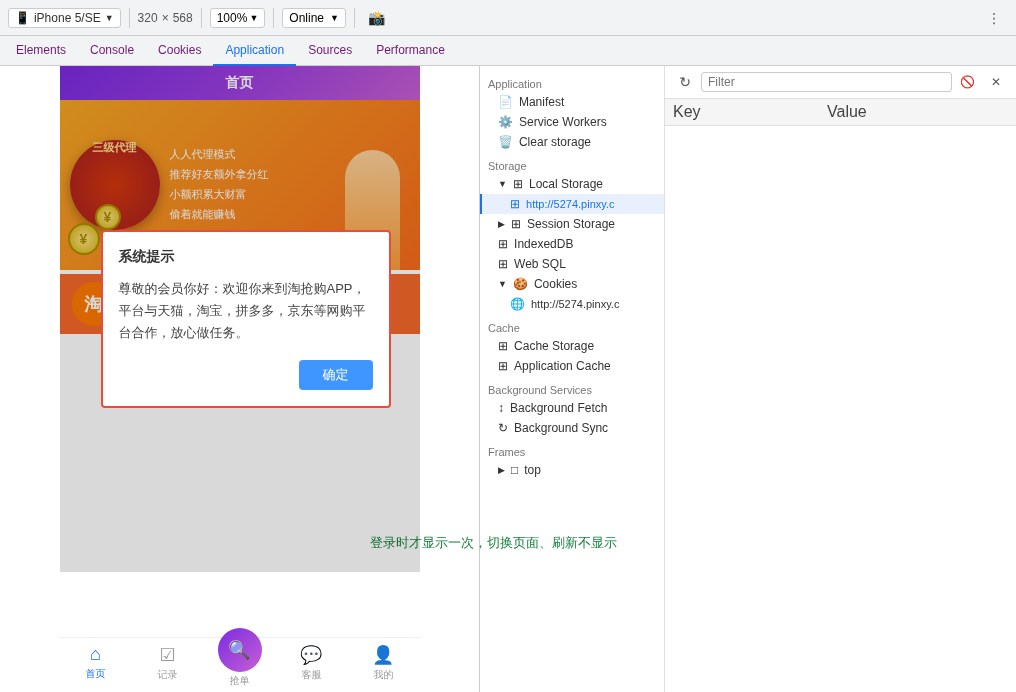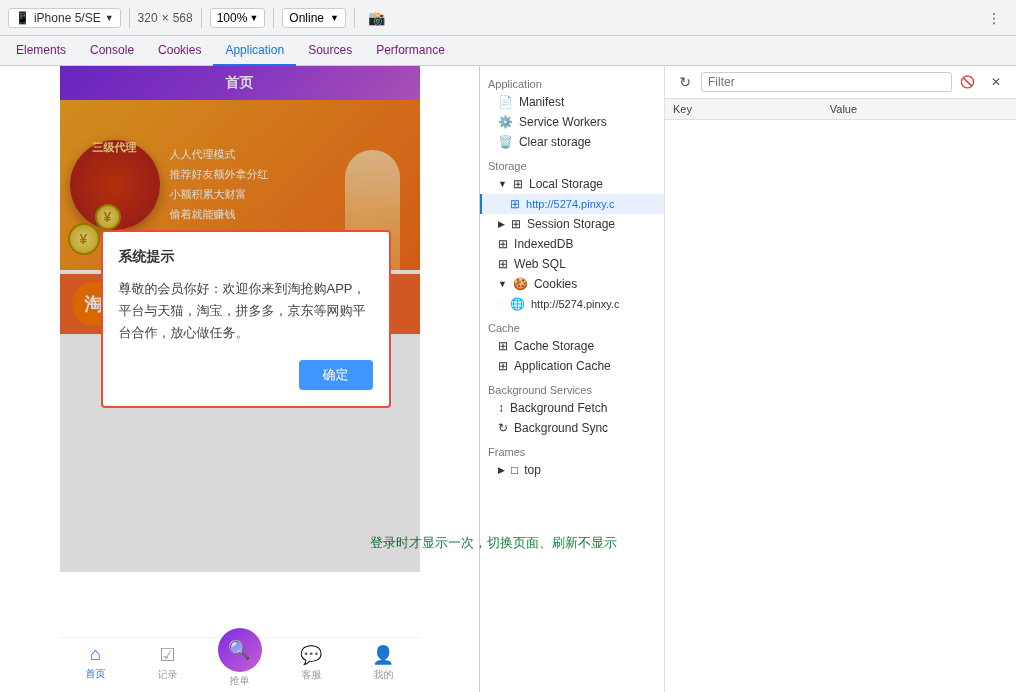--- a/index.html
+++ b/index.html
@@ -338,21 +338,21 @@
     }
 
     
     .kv-table {
       flex: 1;
       overflow: auto;
     }
     .kv-table table {
       width: 100%;
       border-collapse: collapse;
-      font-size: 11px;
+      font-size: 16px;
     }
     .kv-table th {
       background: #f5f5f5;
       border-bottom: 1px solid #e0e0e0;
       text-align: left;
       padding: 4px 8px;
       font-weight: 500;
       color: #444;
       position: sticky;
       top: 0;

